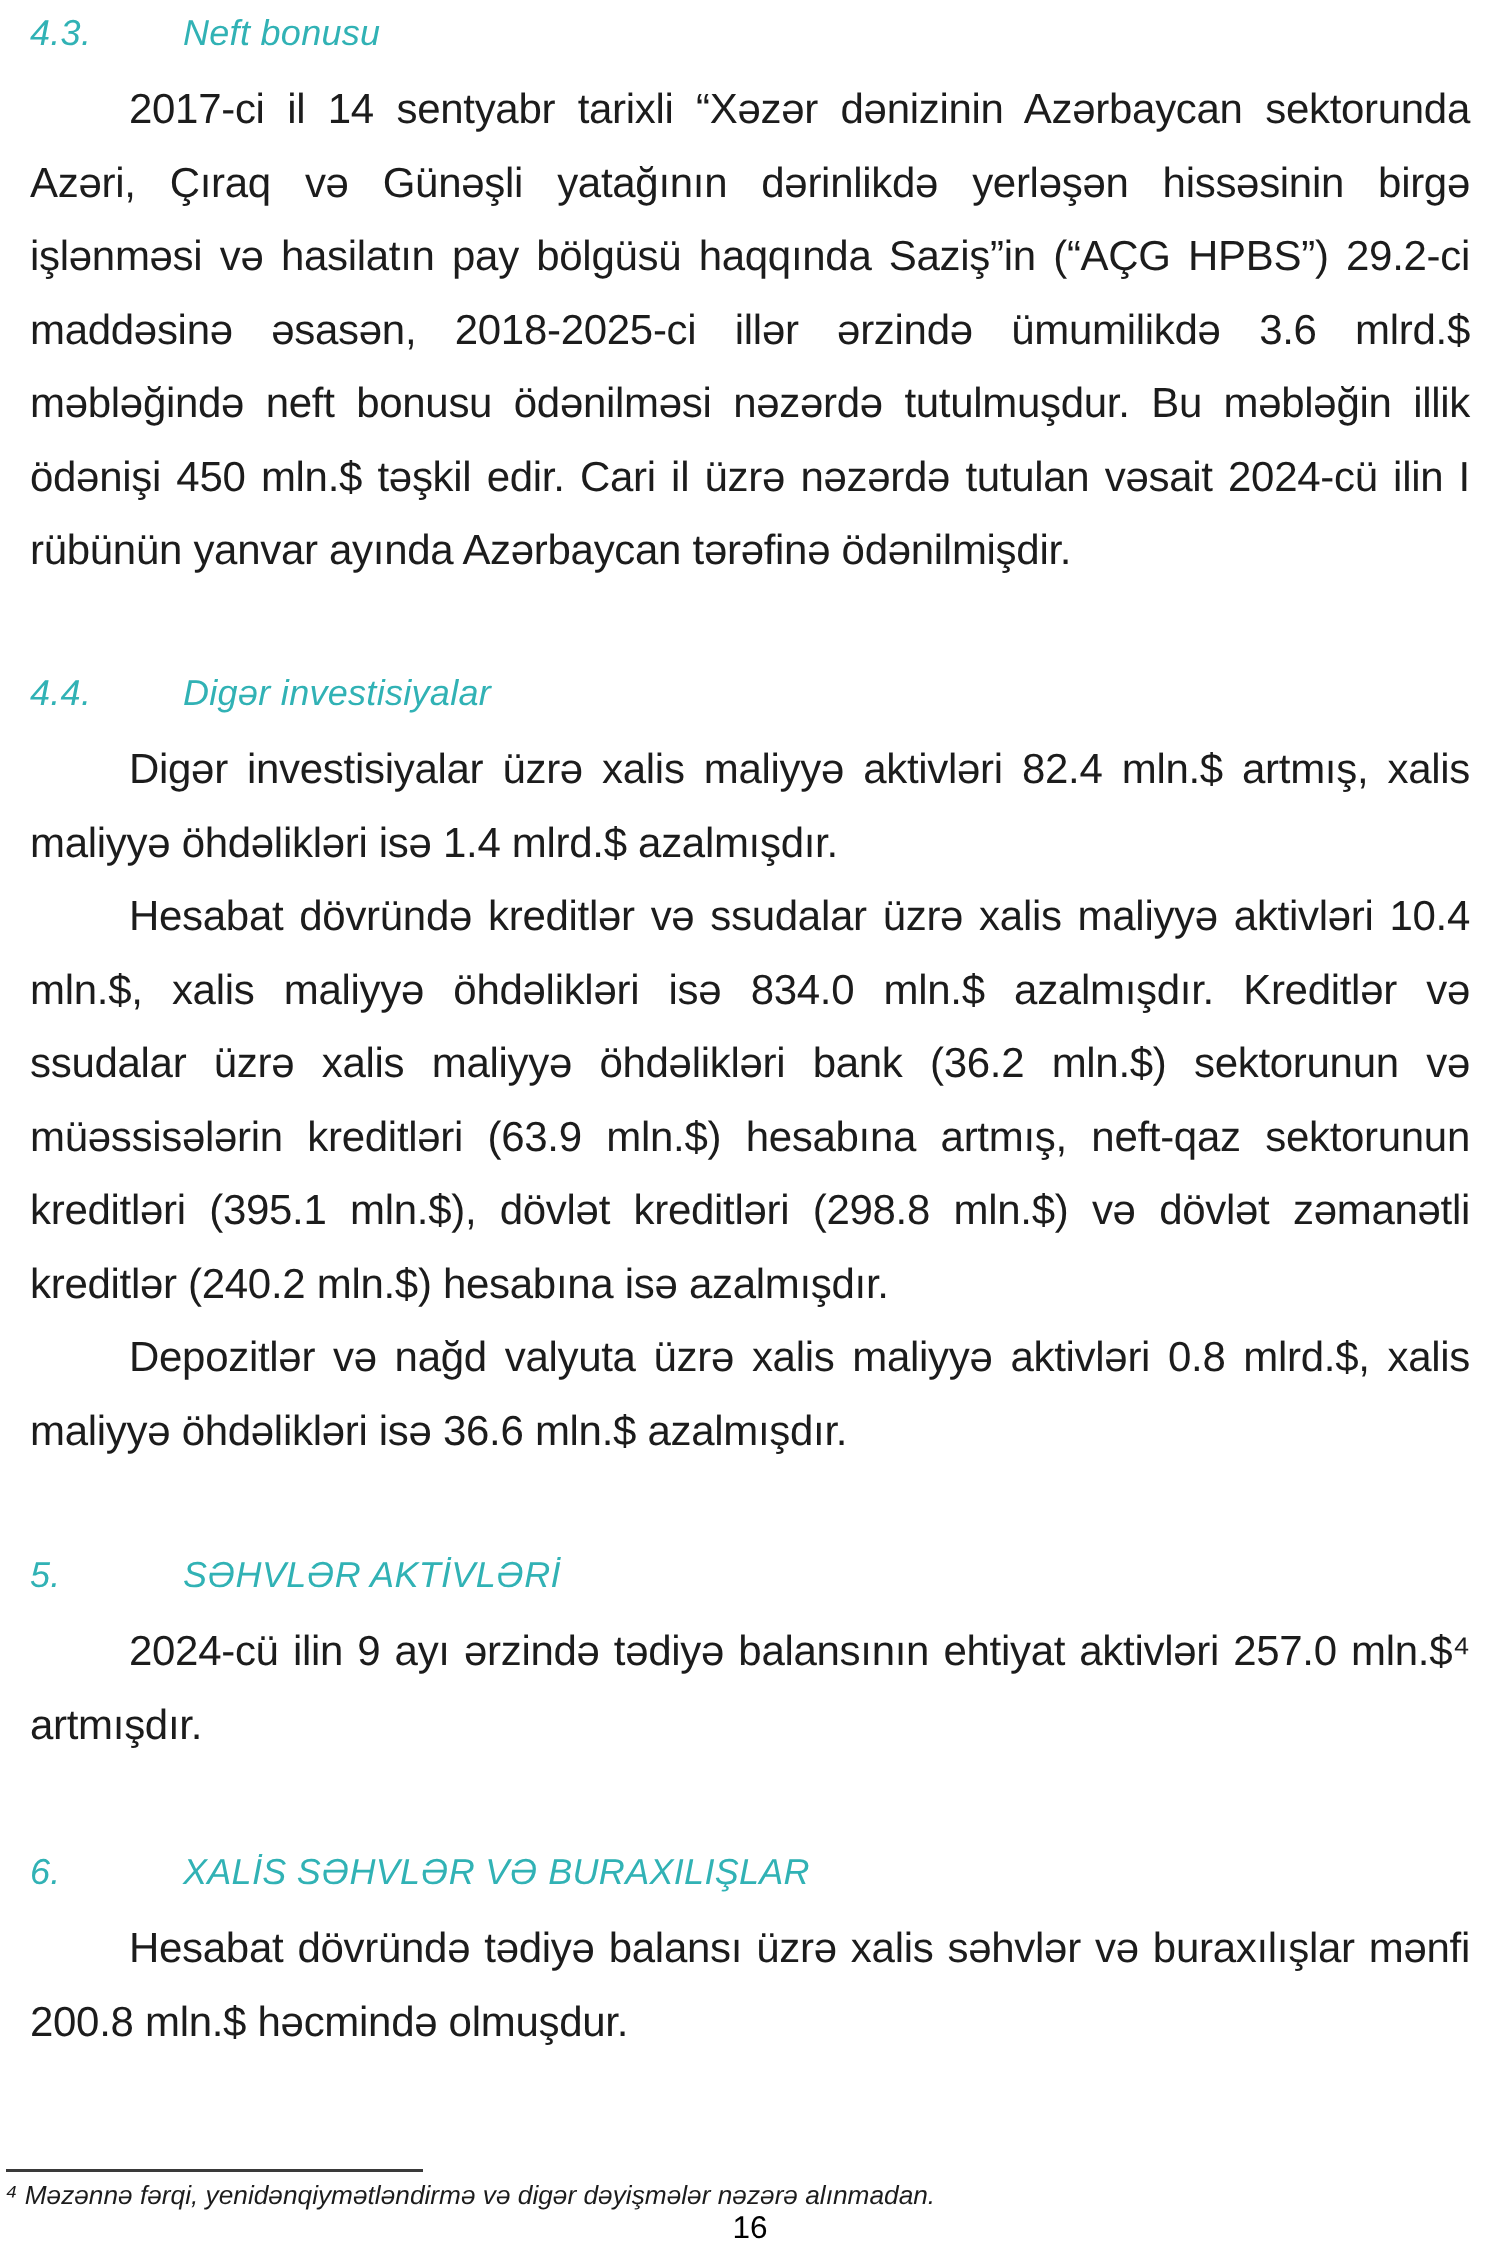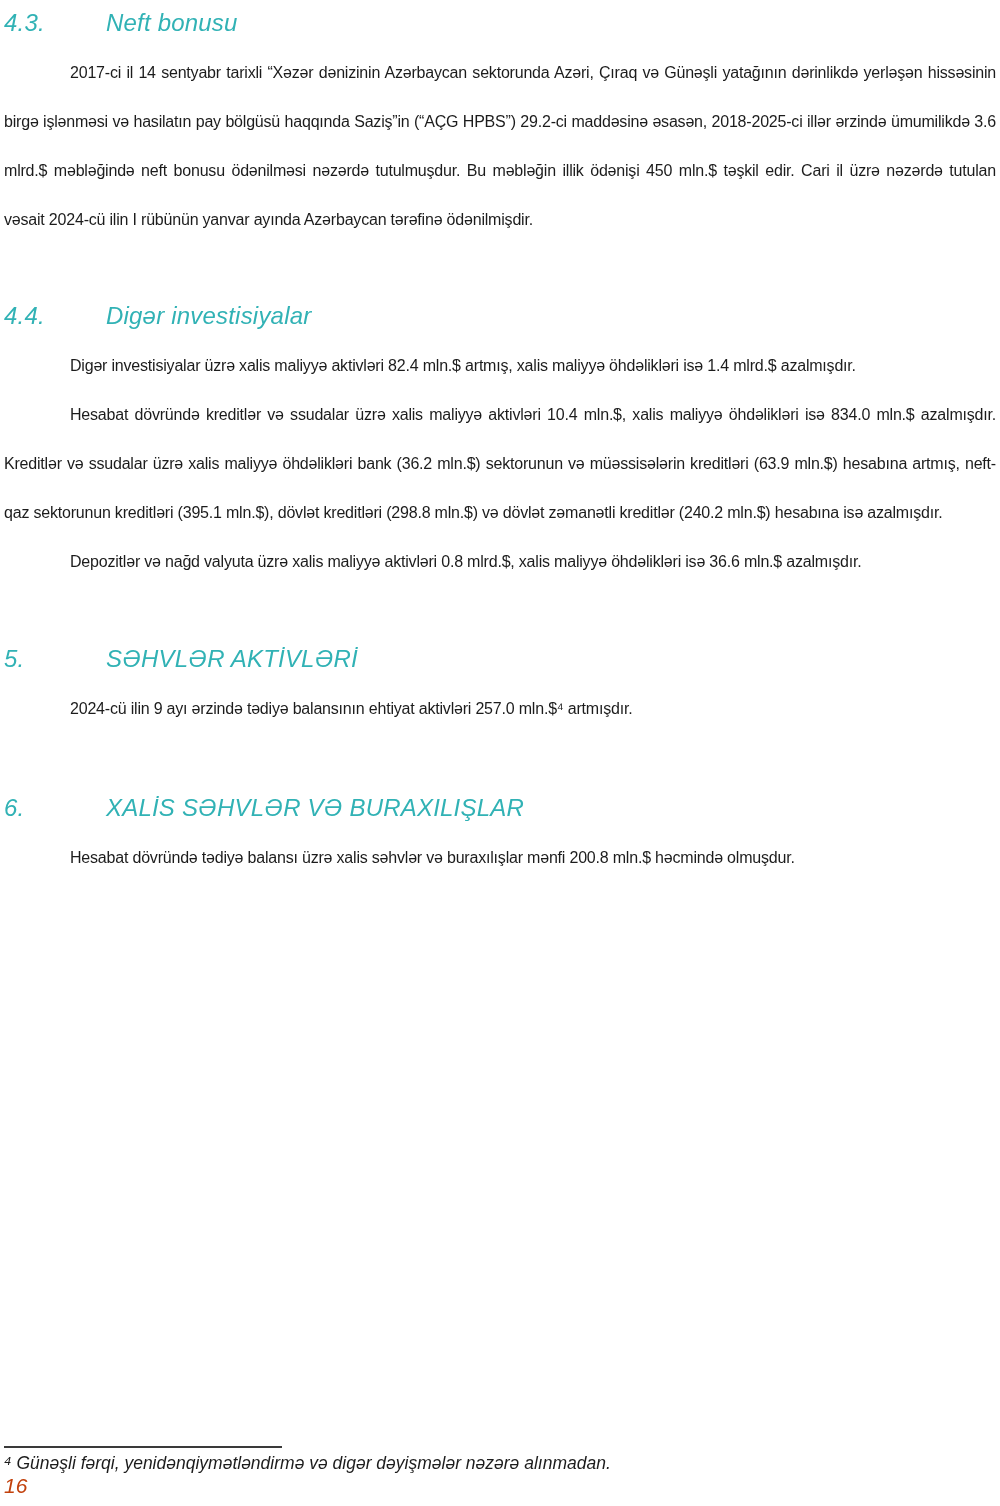--- a/index.html
+++ b/index.html
@@ -13,21 +13,21 @@
     position: relative;
     overflow: hidden;
     font-family: "Liberation Sans", "DejaVu Sans", sans-serif;
     color: var(--body-text, #1c1c1c);
   }
   .page {
     position: relative;
     width: 100%;
     height: 100%;
     box-sizing: border-box;
-    padding: 0 4px;
+    padding: 0 20px;
   }
   
   .section-heading {
     display: flex;
     align-items: baseline;
     font-style: italic;
     font-size: 24px;
     line-height: 30px;
     color: var(--heading-accent, #31b2b5);
     letter-spacing: 0.2px;
@@ -39,21 +39,21 @@
     flex: 1 1 auto;
     margin-left: 36px;
   }
   #head-43 { padding-top: 8px; }
   #head-44 { margin-top: 57px; }
   #head-5  { margin-top: 58px; }
   #head-6  { margin-top: 60px; }
   
   .para {
     margin: 0;
-    font-size: 16px;
+    font-size: 28px;
     line-height: 49px;
     text-align: justify;
     text-indent: 66px;
     letter-spacing: -0.2px;
     color: var(--body-text, #1c1c1c);
   }
   .section-body { margin-top: 10px; }
   
   .footnote-block {
     position: absolute;
@@ -79,23 +79,23 @@
     position: absolute;
     left: 4px;
     right: 4px;
     top: 1474px;
     height: 30px;
   }
   .page-number {
     position: absolute;
     left: 0;
     right: 0;
-    font-style: italic;
+    text-align: center;
     font-size: 21px;
-    color: #c2410c;
+    color: #000000;
   }
   .footer-title {
     position: absolute;
     right: 0;
     top: 2px;
     font-style: italic;
     font-size: 22px;
     color: var(--footer-text, #8c8c8c);
     letter-spacing: 0.2px;
     margin-top: 32px;
@@ -135,21 +135,21 @@
   <div class="section-heading" id="head-6">
     <span class="sec-num">6.</span>
     <span class="sec-title">XALİS SƏHVLƏR VƏ BURAXILIŞLAR</span>
   </div>
   <div class="section-body">
     <p class="para">Hesabat dövründə tədiyə balansı üzrə xalis səhvlər və buraxılışlar mənfi 200.8 mln.$ həcmində olmuşdur.</p>
   </div>
 
   <div class="footnote-block">
     <div class="footnote-rule"></div>
-    <p class="footnote-text">⁴ Günəşli fərqi, yenidənqiymətləndirmə və digər dəyişmələr nəzərə alınmadan.</p>
+    <p class="footnote-text">⁴ Məzənnə fərqi, yenidənqiymətləndirmə və digər dəyişmələr nəzərə alınmadan.</p>
   </div>
 
   <div class="footer-row">
     <span class="page-number">16</span>
     <span class="footer-title">Tədiyə balansı hesabatı</span>
   </div>
 
 </div>
 
 </body></html>

